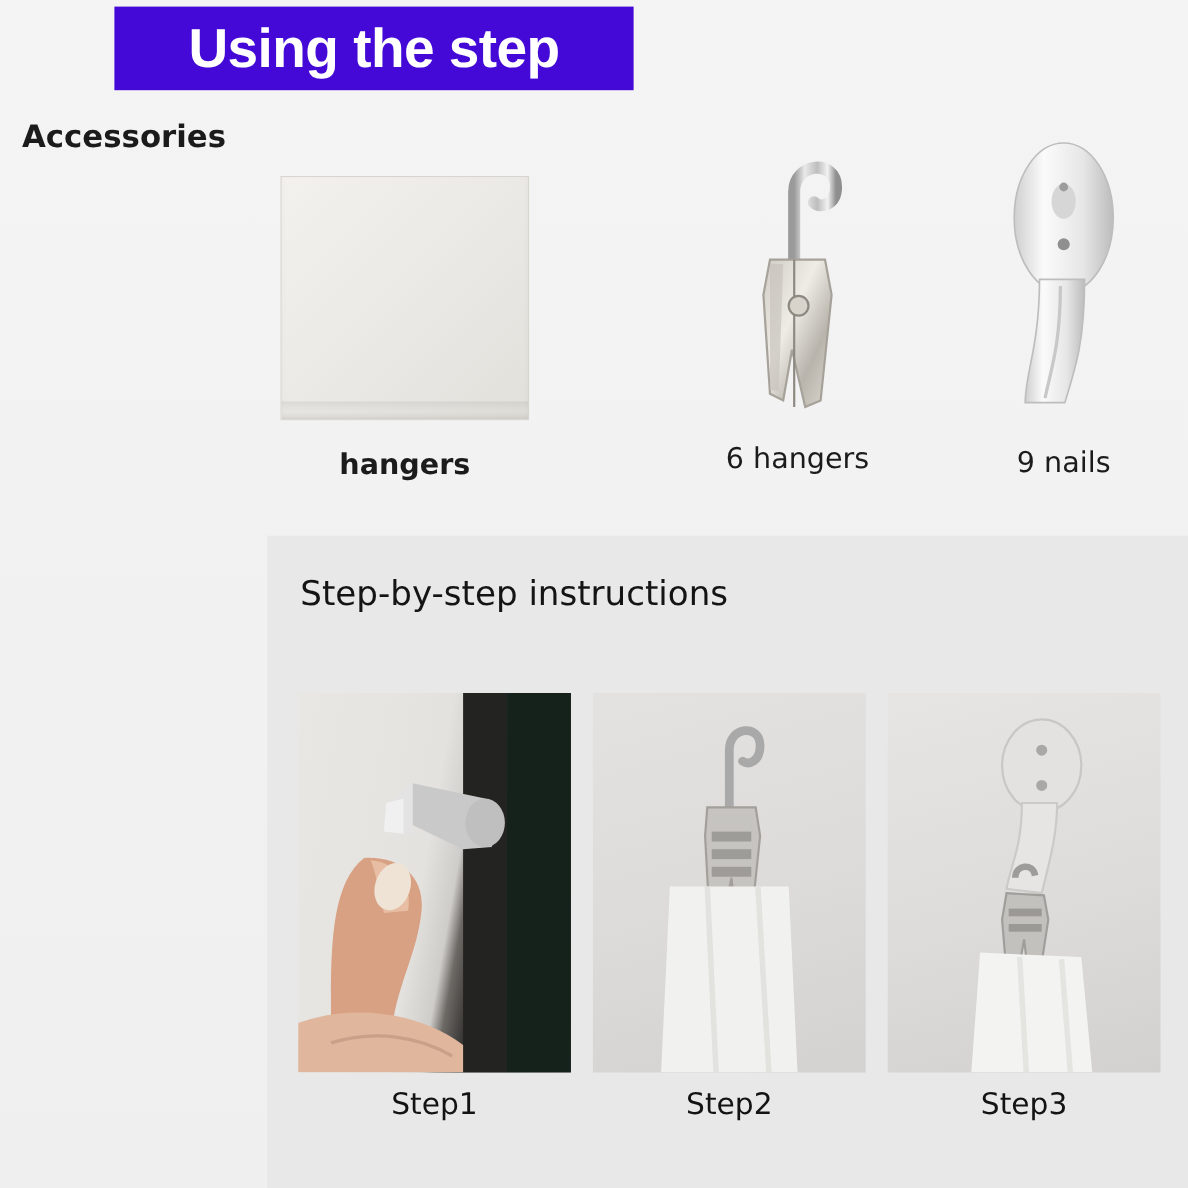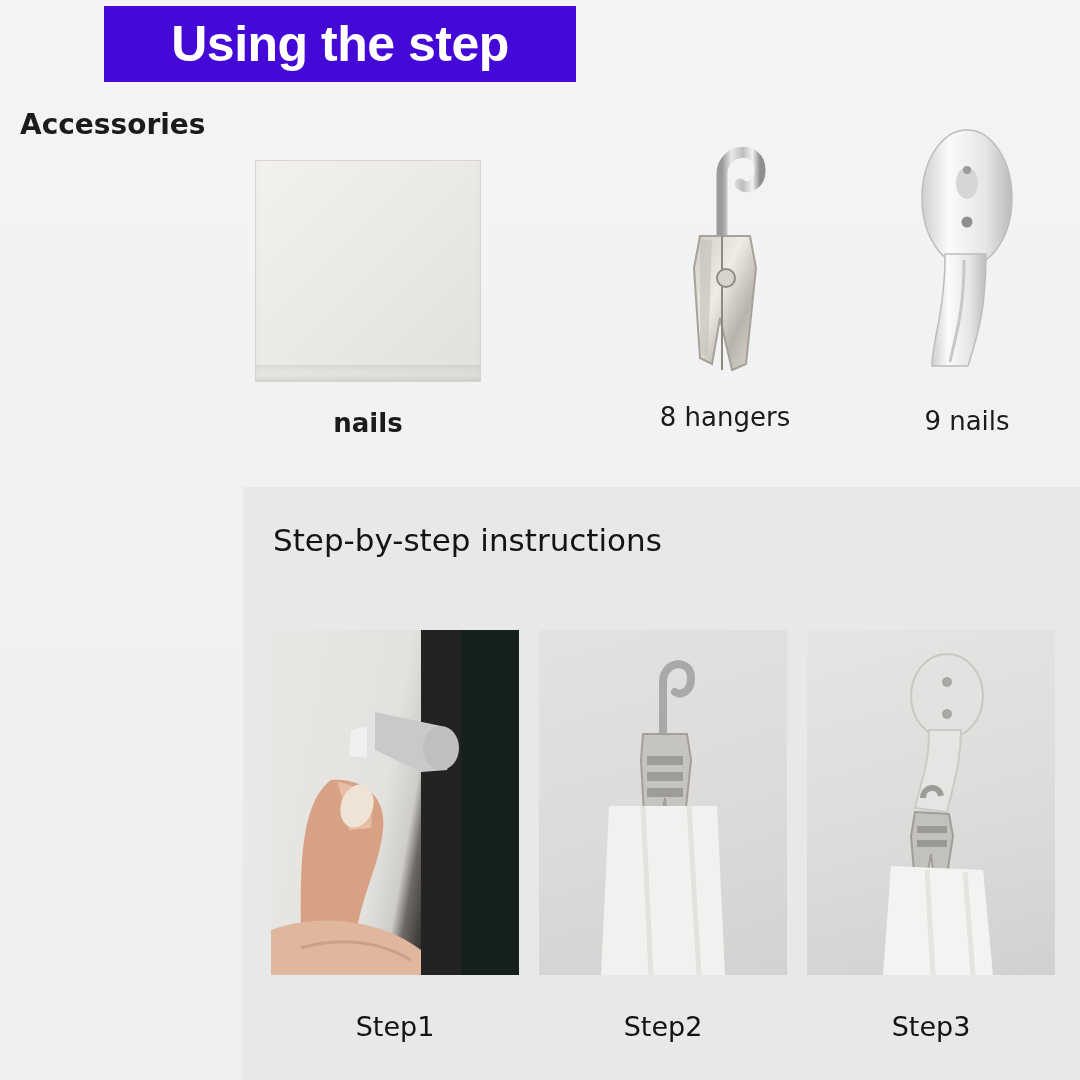--- a/index.html
+++ b/index.html
@@ -131,21 +131,21 @@
   }
   .step-photo {
     width: 248px;
     height: 345px;
     overflow: hidden;
     position: relative;
     background: #cfcfcf;
   }
   .step-cap {
     text-align: center;
-    margin-top: 36px;
+    margin-top: 14px;
     font-size: 27px;
     color: #131313;
     font-family: "DejaVu Sans", sans-serif;
   }
 
   
   .photo1 {
     background: linear-gradient(100deg, #e9e7e4 0%, #e4e2df 46%, #cfcdca 56%, #6d6a66 60%, #2b2927 68%, #17211d 80%, #2a2c28 100%);
   }
   
@@ -163,21 +163,21 @@
 
 <div class="page">
 
   <div class="title-banner"></div>
   <div class="title-text">Using the step</div>
 
   <div class="accessories-label">Accessories</div>
 
   <div class="acc-item sticky-wrap">
     <div class="sticky-pad"></div>
-    <div class="acc-caption sticky-cap">nails</div>
+    <div class="acc-caption sticky-cap">hangers</div>
   </div>
 
   <div class="acc-item hanger-wrap">
     <span>
       <svg class="hanger-svg" width="130" height="270" viewBox="0 0 130 270">
         <defs>
           <linearGradient id="steel" x1="0" y1="0" x2="1" y2="0">
             <stop offset="0%" stop-color="#9a9a9a"></stop>
             <stop offset="25%" stop-color="#e9e9e9"></stop>
             <stop offset="55%" stop-color="#bdbdbd"></stop>
@@ -193,21 +193,21 @@
         </defs>
 
         <path d="M62 118 L62 56 C62 30 100 26 100 52 C100 68 86 72 80 66" fill="none" stroke="url(#steel)" stroke-width="11" stroke-linecap="round"></path>
 
         <path d="M40 118 L90 118 L96 150 L86 246 L72 252 L60 200 L52 246 L40 240 L34 150 Z" fill="url(#steel2)" stroke="#a6a29a" stroke-width="2"></path>
         <path d="M62 118 L62 252" stroke="#8e8a82" stroke-width="2" fill="none"></path>
         <ellipse cx="66" cy="160" rx="9" ry="9" fill="#d9d4cb" stroke="#8e8a82" stroke-width="2"></ellipse>
         <path d="M40 122 L52 122 L48 238 L40 236 Z" fill="#c9c5bd" opacity="0.7"></path>
       </svg>
     </span>
-    <div class="acc-caption hanger-cap">8 hangers</div>
+    <div class="acc-caption hanger-cap">6 hangers</div>
   </div>
 
   <div class="acc-item nail-wrap">
     <span>
       <svg class="nail-svg" width="110" height="258" viewBox="0 0 110 258">
         <defs>
           <linearGradient id="plastic" x1="0" y1="0" x2="1" y2="0">
             <stop offset="0%" stop-color="#cfcfcf"></stop>
             <stop offset="30%" stop-color="#fbfbfb"></stop>
             <stop offset="70%" stop-color="#e6e6e6"></stop>

